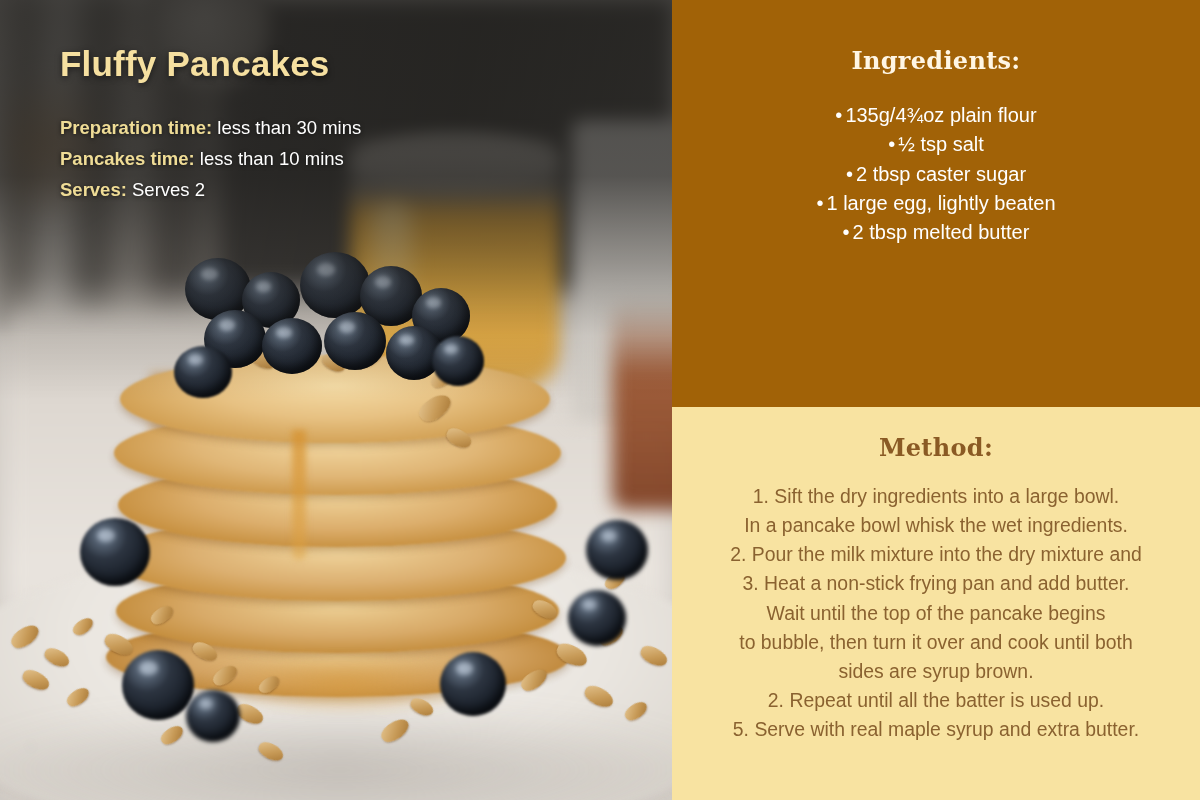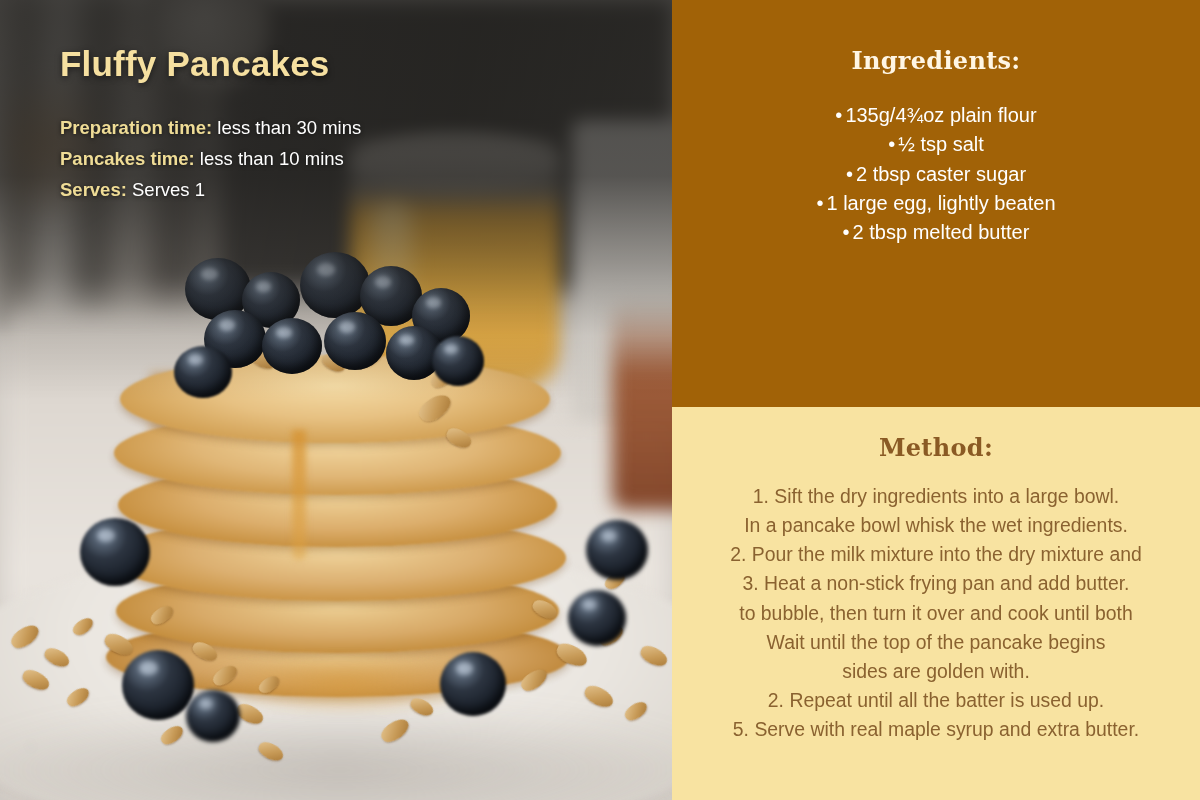--- a/index.html
+++ b/index.html
@@ -382,21 +382,21 @@
       <div class="meta-line">
         <span class="meta-label">Preparation time:</span>
         <span class="meta-value">less than 30 mins</span>
       </div>
       <div class="meta-line">
         <span class="meta-label">Pancakes time:</span>
         <span class="meta-value">less than 10 mins</span>
       </div>
       <div class="meta-line">
         <span class="meta-label">Serves:</span>
-        <span class="meta-value">Serves 1</span>
+        <span class="meta-value">Serves 2</span>
       </div>
     </div>
   </div>
 
   <div class="right-col">
 
     <div class="ingredients-panel">
       <div class="heading-serif ingredients-heading">Ingredients:</div>
       <div>
         <div class="ingredient-item">
@@ -417,22 +417,22 @@
       </div>
     </div>
 
     <div class="method-panel">
       <div class="heading-serif method-heading">Method:</div>
       <div>
         <div class="method-line">1. Sift the dry ingredients into a large bowl.</div>
         <div class="method-line">In a pancake bowl whisk the wet ingredients.</div>
         <div class="method-line">2. Pour the milk mixture into the dry mixture and</div>
         <div class="method-line">3. Heat a non-stick frying pan and add butter.</div>
+        <div class="method-line">Wait until the top of the pancake begins</div>
         <div class="method-line">to bubble, then turn it over and cook until both</div>
-        <div class="method-line">Wait until the top of the pancake begins</div>
-        <div class="method-line">sides are golden with.</div>
+        <div class="method-line">sides are syrup brown.</div>
         <div class="method-line">2. Repeat until all the batter is used up.</div>
         <div class="method-line">5. Serve with real maple syrup and extra butter.</div>
       </div>
     </div>
 
   </div>
 </div>
 
 </body></html>

